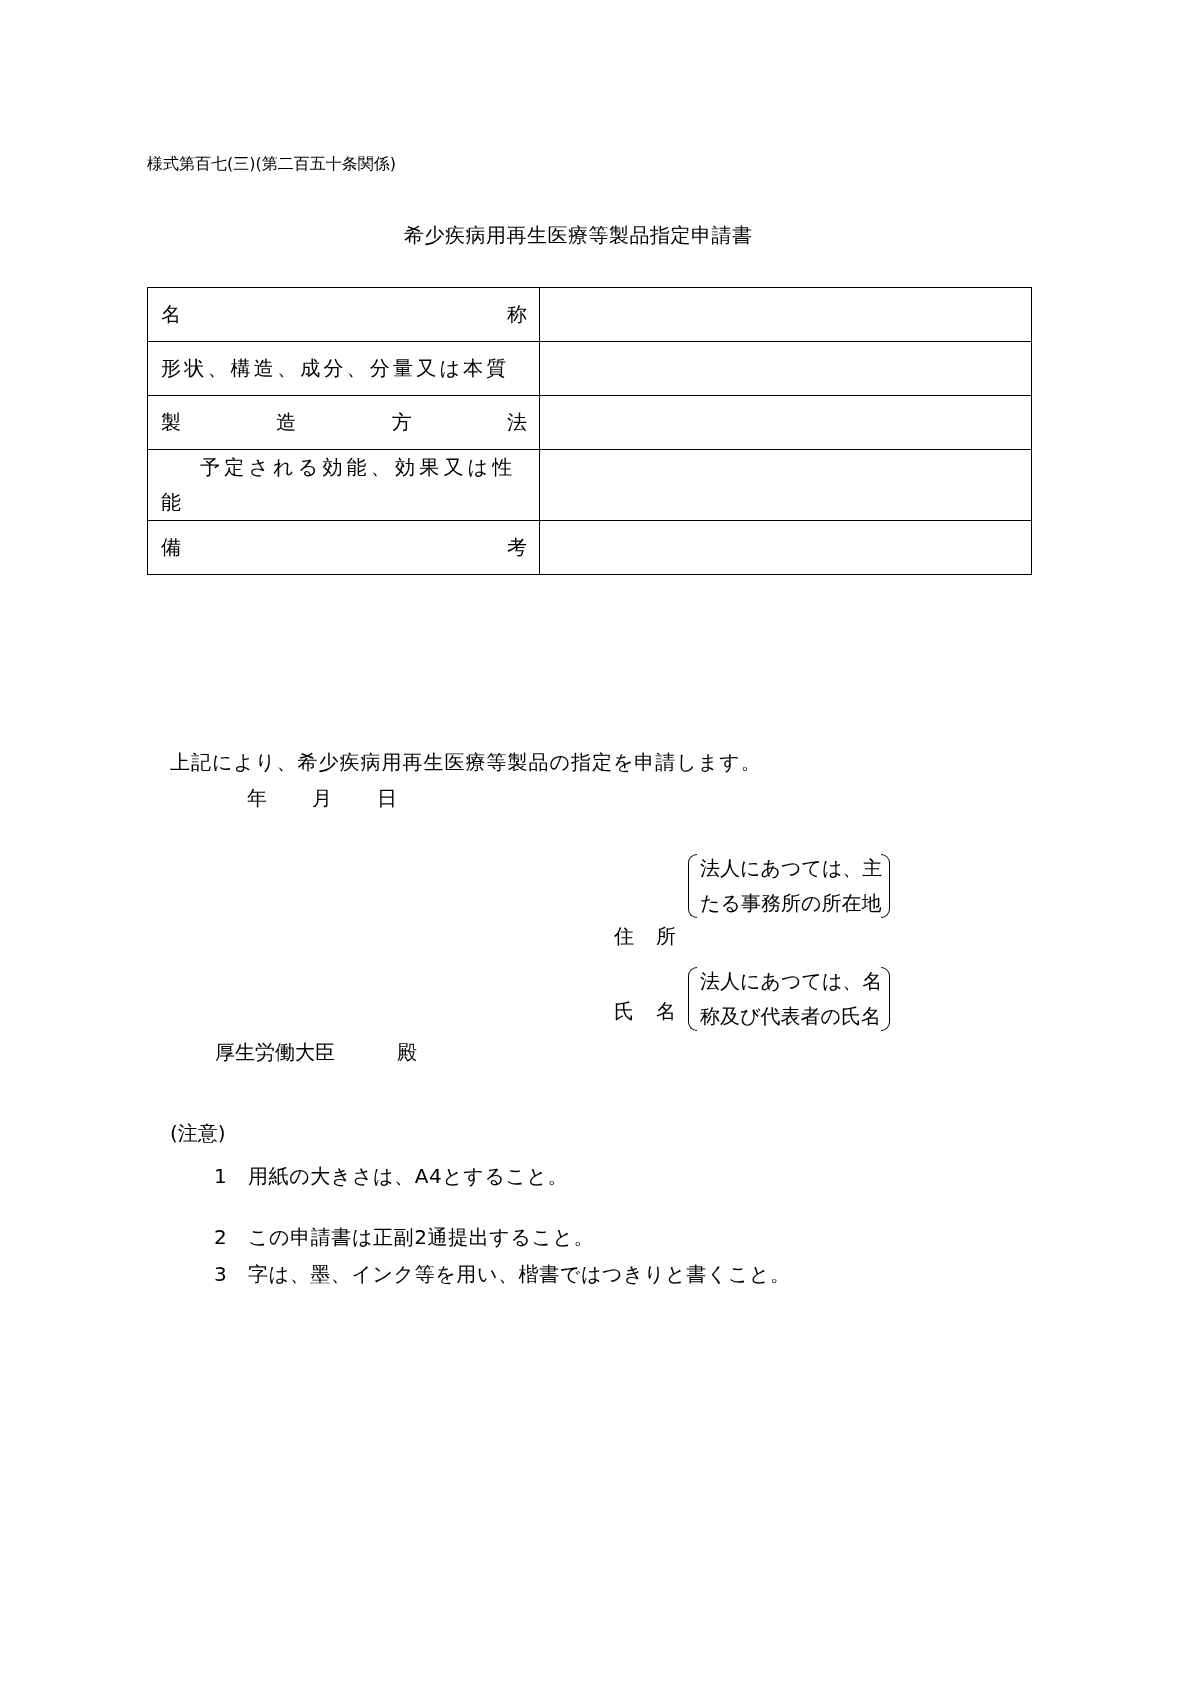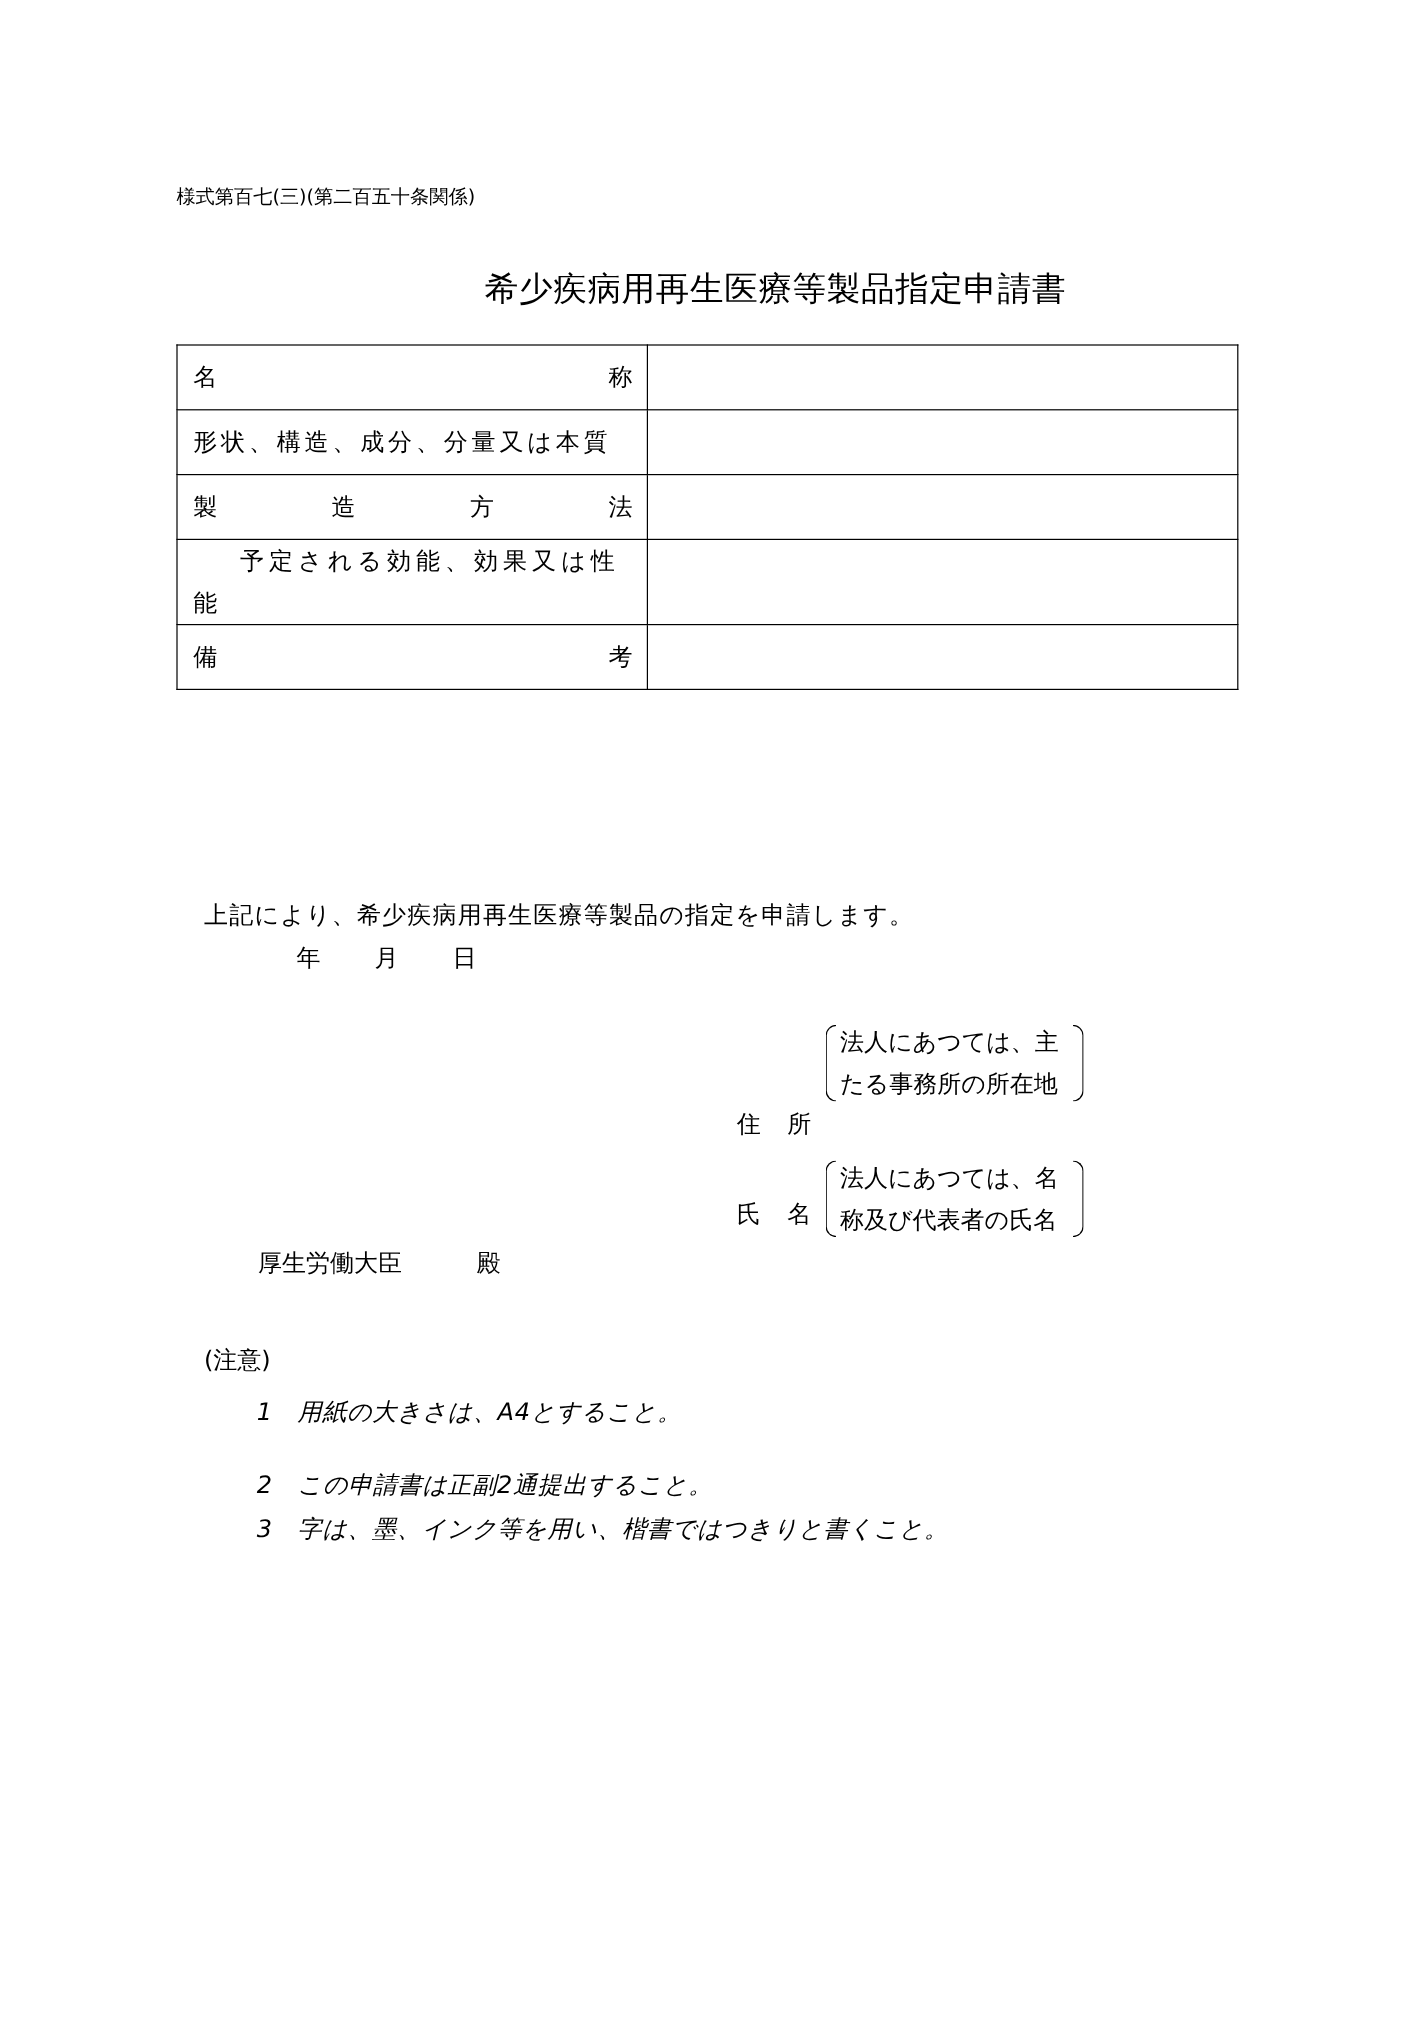--- a/index.html
+++ b/index.html
@@ -12,21 +12,21 @@
       height: 1695px;
       position: relative;
       overflow: hidden;
       font-family: "DejaVu Sans", "Liberation Sans", sans-serif;
       color: #000000;
       font-size: 20px;
     }
     .abs { position: absolute; white-space: nowrap; }
 
     .form-number { left: 147px; top: 154px; font-size: 16px; }
-    .doc-title { left: 404px; top: 222px; font-size: 28px; letter-spacing: 0.5px; }
+    .doc-title { left: 404px; top: 222px; font-size: 20px; letter-spacing: 0.5px; }
 
     .form-table {
       position: absolute;
       left: 147px;
       top: 287px;
       width: 885px;
       border-collapse: collapse;
       table-layout: fixed;
     }
     .form-table td {
@@ -52,21 +52,21 @@
     .date-line { left: 247px; top: 785px; font-size: 20px; }
     .date-line span { display: inline-block; }
     .date-line .g1 { width: 65px; }
     .date-line .g2 { width: 65px; }
 
     .applicant-label { font-size: 20px; margin-top: 48px; }
     .paren-block {
       position: absolute;
       font-size: 20px;
       line-height: 35px;
-      padding: 0 21px 0 12px;
+      padding: 0 8px 0 12px;
     }
     .paren-block::before, .paren-block::after {
       content: "";
       position: absolute;
       top: 3px;
       bottom: 3px;
       width: 8px;
       border: 1.5px solid #000;
     }
     .paren-block::before {
@@ -77,21 +77,21 @@
     .paren-block::after {
       right: 0;
       border-left: none;
       border-radius: 0 10px 10px 0;
     }
 
     .addressee { left: 215px; top: 1039px; font-size: 20px; }
     .addressee .gap { display: inline-block; width: 62px; }
 
     .notes-heading { left: 170px; top: 1120px; font-size: 20px; }
-    .note-item { left: 214px; font-size: 20px; letter-spacing: 0.6px; font-style: italic; }
+    .note-item { left: 214px; font-size: 20px; letter-spacing: 0.6px; }
     .note-item .num { display: inline-block; width: 34px; }
   </style>
 </head>
 <body>
 
 <div class="abs form-number">様式第百七(三)(第二百五十条関係)</div>
 <div class="abs doc-title">希少疾病用再生医療等製品指定申請書</div>
 
 <table class="form-table">
   <tbody>

